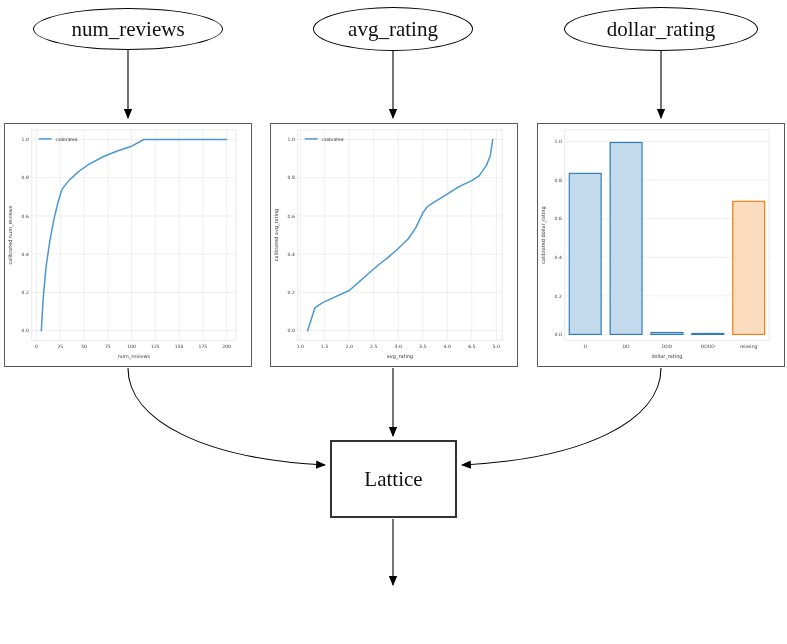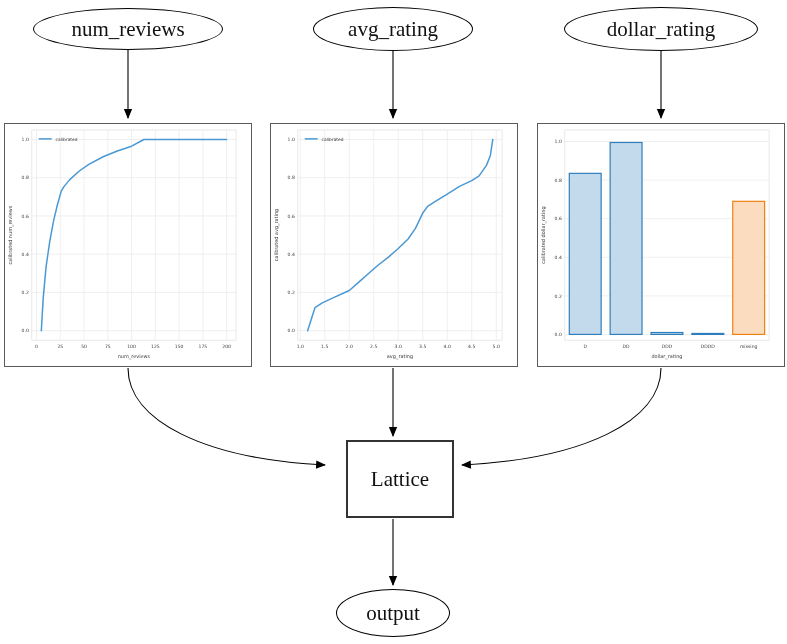--- a/index.html
+++ b/index.html
@@ -151,21 +151,18 @@
         <rect x="113.932" y="210.22018348623854" width="32.136" height="1.9449541284403722" fill="#c3d9ec" stroke="#2e7ebc" stroke-width="1.2"></rect>
         <text x="171.2" y="226" text-anchor="middle" font-size="4.6" fill="#3b3b3b">DDDD</text>
         <rect x="155.13199999999998" y="211.19266055045873" width="32.136" height="0.9724770642201861" fill="#c3d9ec" stroke="#2e7ebc" stroke-width="1.2"></rect>
         <text x="212.4" y="226" text-anchor="middle" font-size="4.6" fill="#3b3b3b">missing</text>
         <rect x="196.332" y="77.9633027522936" width="32.136" height="134.2018348623853" fill="#fcdcbe" stroke="#f07f12" stroke-width="1.2"></rect>
         <text x="130" y="236" text-anchor="middle" font-size="5" fill="#3b3b3b">dollar_rating</text>
         <text x="7" y="112" text-anchor="middle" font-size="5" fill="#3b3b3b" transform="rotate(-90 7 112)">calibrated dollar_rating</text>
       </svg>
   </div>
 
-  <div class="node-box" style="left:346px;top:440px;width:108px;height:78px">
+  <div class="node-box" style="left:330px;top:440px;width:127px;height:78px">
     <span>Lattice</span>
   </div>
 
-  <div class="node-ellipse" style="left:336px;top:589px;width:114px;height:48px">
-    <span>output</span>
-  </div>
 
 </div>
 
 </body></html>

